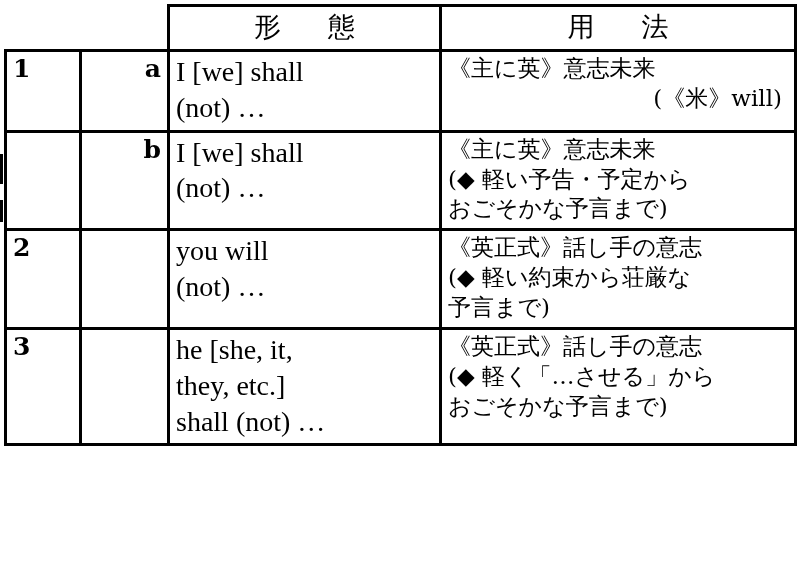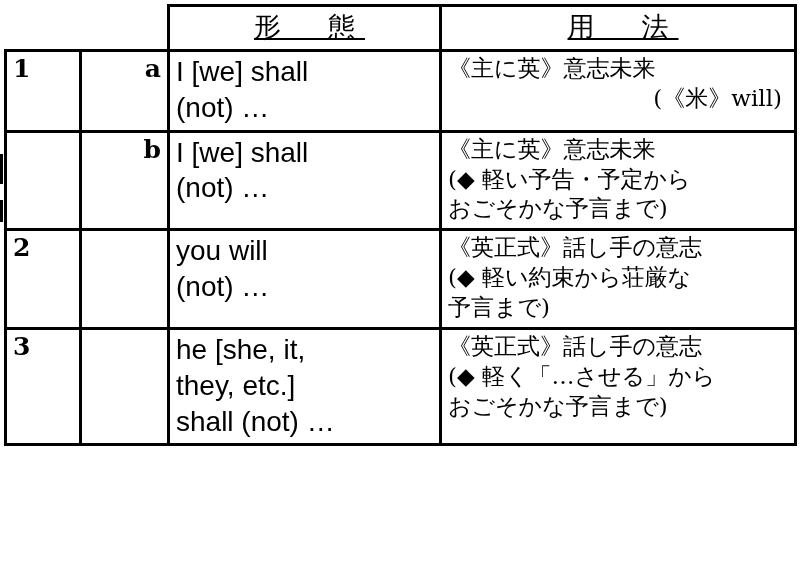--- a/index.html
+++ b/index.html
@@ -43,42 +43,42 @@
   .hdr td {
     text-align: center;
     font-size: 27px;
     padding-top: 2px;
     padding-bottom: 4px;
     letter-spacing: 10px;
     font-family: "DejaVu Serif", serif;
     font-weight: normal;
   }
   .hdr td.blank { border-left: none; border-top: none; }
-  .hdr-inner { display: inline-block; padding-left: 10px; text-decoration: underline; }
+  .hdr-inner { display: inline-block; padding-left: 10px; }
 
   
   .numcell {
     font-family: "DejaVu Serif", serif;
     font-weight: bold;
     font-size: 25px;
     text-align: left;
     padding-left: 10px;
     padding-top: 6px;
   }
   .subcell {
     font-family: "DejaVu Serif", serif;
     font-weight: bold;
     font-size: 25px;
     text-align: right;
     padding-right: 10px;
     padding-top: 6px;
   }
   
   .formcell {
-    font-family: Liberation Sans, sans-serif;
+    font-family: Liberation Serif, serif;
     font-size: 28px;
     line-height: 1.28;
     padding-left: 12px;
     padding-top: 4px;
     white-space: pre-line;
   }
   
   .usagecell {
     font-family: "DejaVu Serif", serif;
     font-size: 23px;

